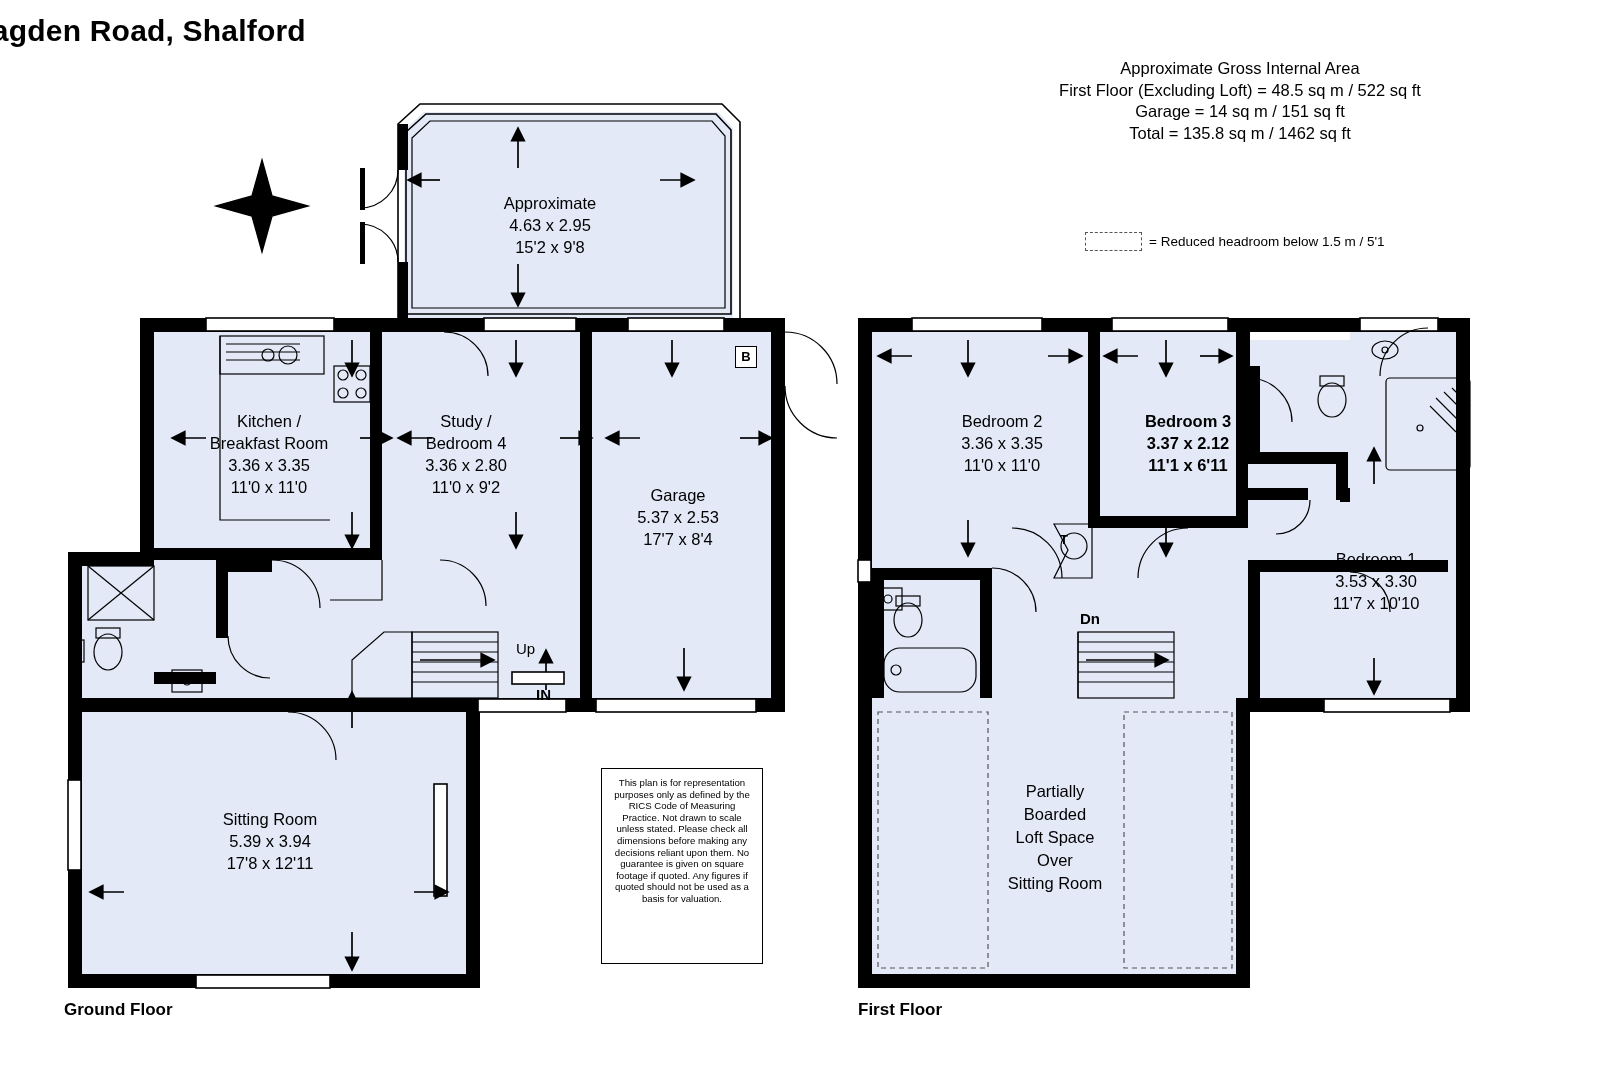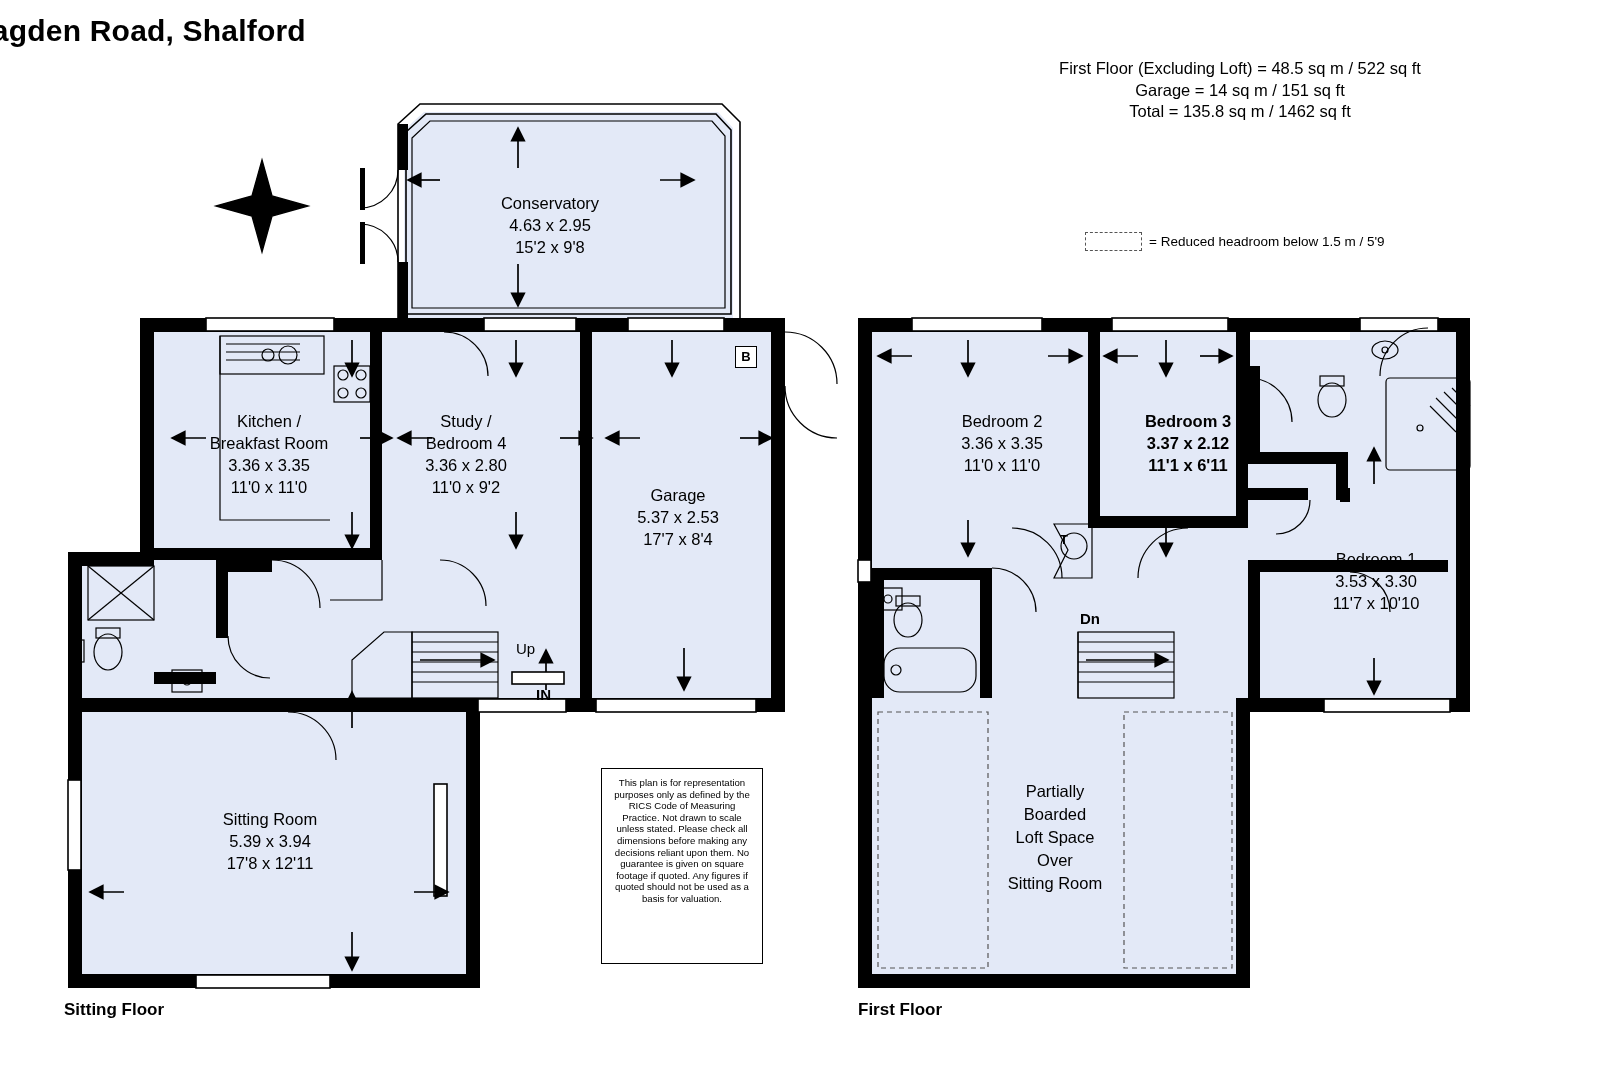--- a/index.html
+++ b/index.html
@@ -283,32 +283,33 @@
     <line class="arw" x1="1166" y1="520" x2="1166" y2="556" marker-end="url(#ar)"></line>
     <line class="arw" x1="1374" y1="448" x2="1374" y2="484" marker-start="url(#ar2)"></line>
     <line class="arw" x1="1374" y1="658" x2="1374" y2="694" marker-end="url(#ar)"></line>
   </svg>
 
   <div class="title">
     <span class="title-inner">Dagden Road, Shalford</span>
   </div>
 
   <div class="area-block">
+    <div>Approximate Gross Internal Area</div>
     <div>First Floor (Excluding Loft) = 48.5 sq m / 522 sq ft</div>
     <div>Garage = 14 sq m / 151 sq ft</div>
     <div>Total = 135.8 sq m / 1462 sq ft</div>
   </div>
 
   <div class="legend">
     <div class="legend-swatch"></div>
-    <div>= Reduced headroom below 1.5 m / 5'9</div>
+    <div>= Reduced headroom below 1.5 m / 5'1</div>
   </div>
 
   <div class="room-label" style="left:440px;top:192px;width:220px;">
-    <span class="nm">Conservatory</span>
+    <span class="nm">Approximate</span>
     <span class="dm">4.63 x 2.95</span>
     <span class="dm">15'2 x 9'8</span>
   </div>
 
   <div class="room-label" style="left:176px;top:410px;width:186px;">
     <span class="nm">Kitchen /</span>
     <span class="nm">Breakfast Room</span>
     <span class="dm">3.36 x 3.35</span>
     <span class="dm">11'0 x 11'0</span>
   </div>
@@ -359,16 +360,16 @@
   </div>
 
   <div class="disclaimer">This plan is for representation purposes only as defined by the RICS Code of Measuring Practice. Not drawn to scale unless stated. Please check all dimensions before making any decisions reliant upon them. No guarantee is given on square footage if quoted. Any figures if quoted should not be used as a basis for valuation.</div>
 
   <div class="in-label">IN</div>
   <div class="up-label">Up</div>
   <div class="dn-label">Dn</div>
   <div class="b-label">B</div>
   <div class="t-label">T</div>
 
-  <div class="floor-label" id="ground-floor-label">Sitting Floor</div>
+  <div class="floor-label" id="ground-floor-label">Ground Floor</div>
   <div class="floor-label" id="first-floor-label">First Floor</div>
 
 </div>
 
 </body></html>

